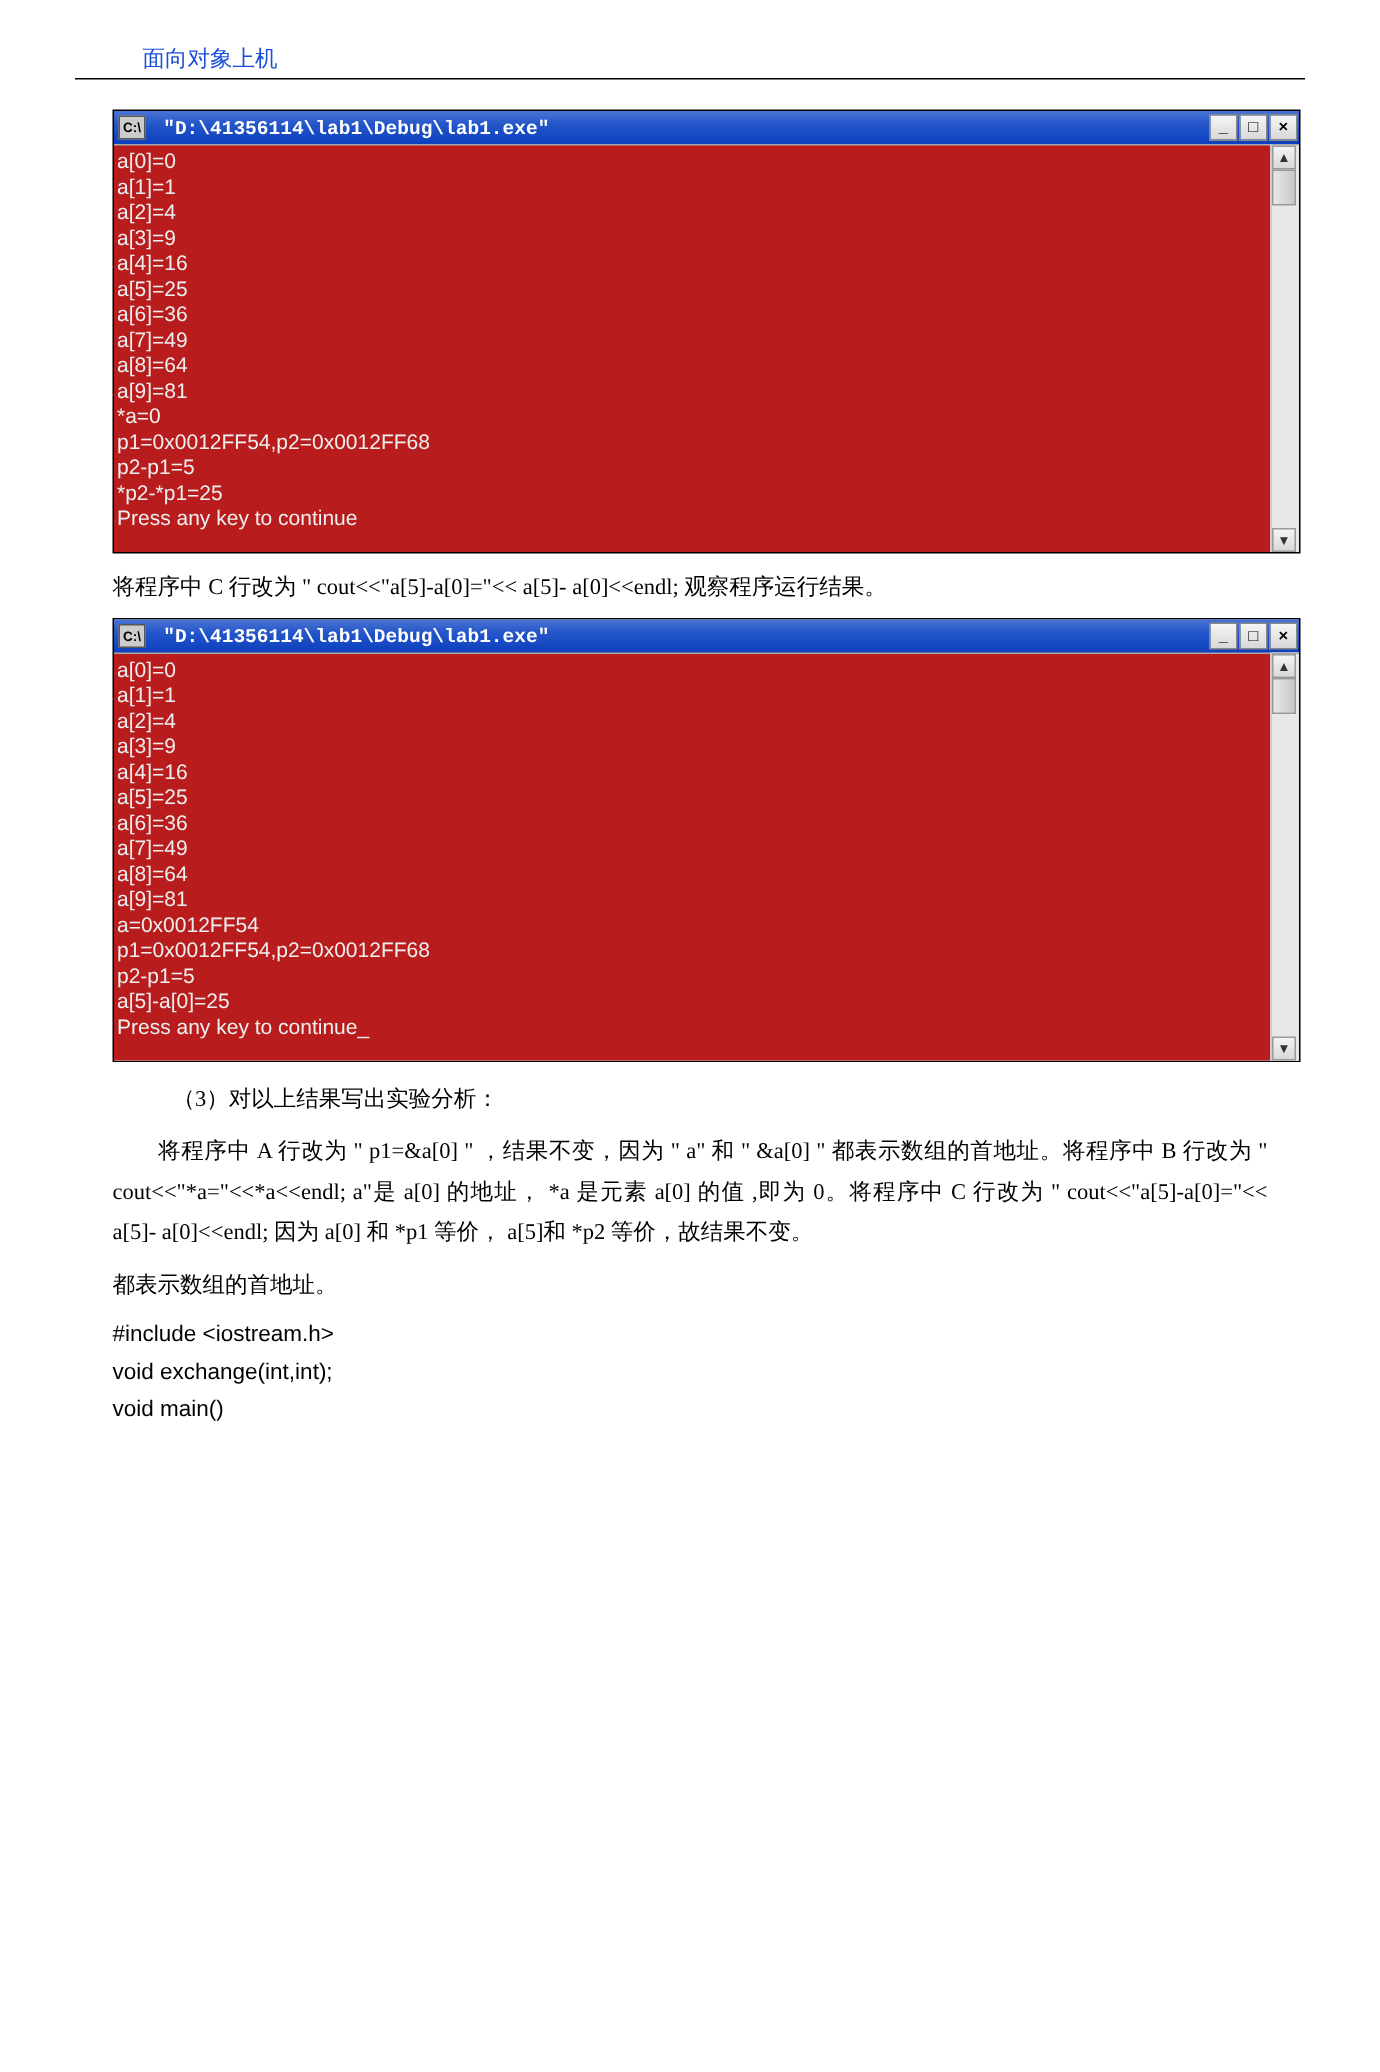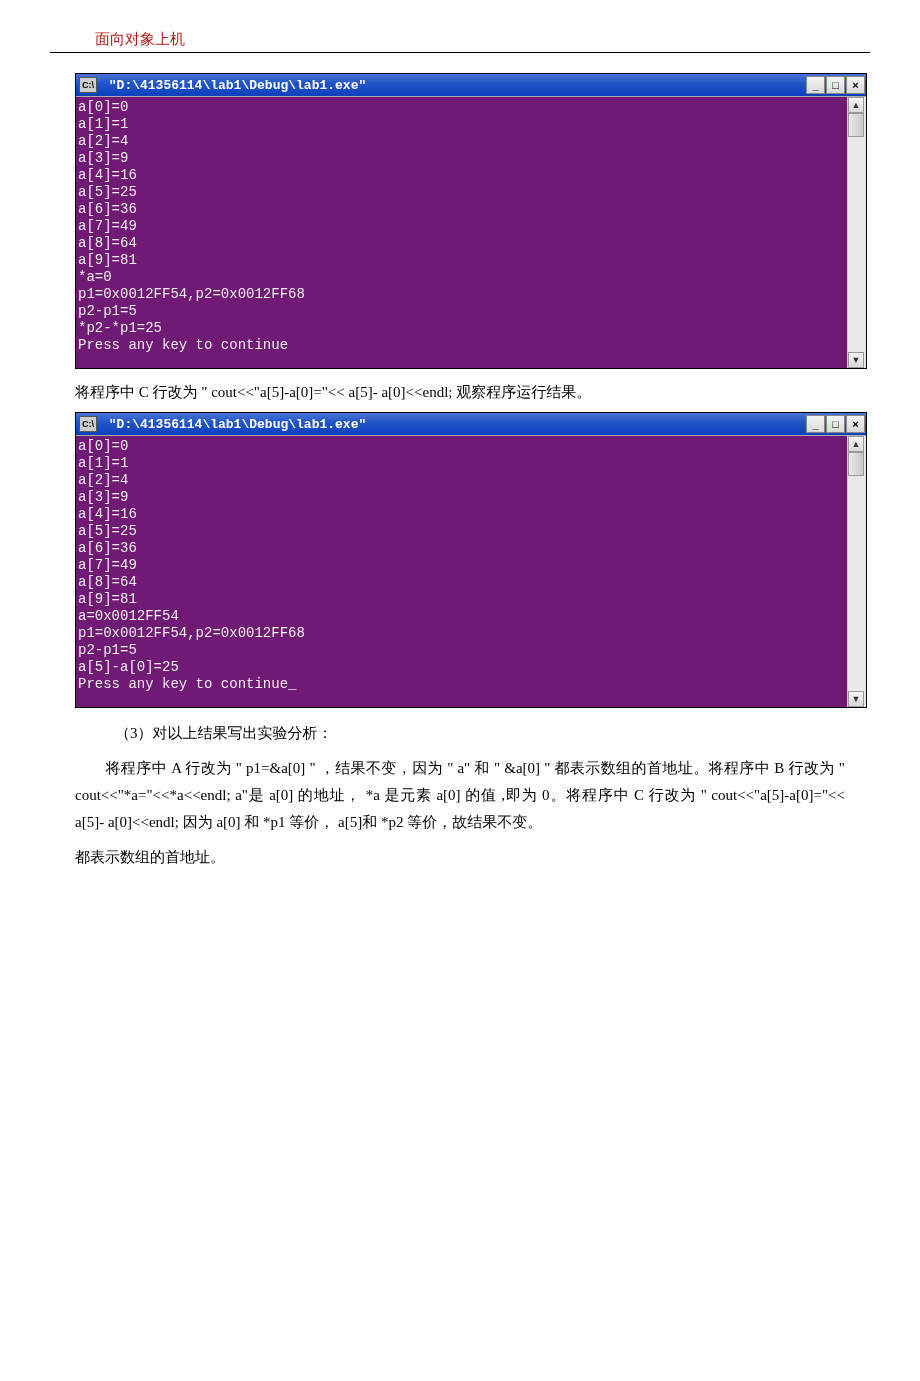--- a/index.html
+++ b/index.html
@@ -9,21 +9,21 @@
       font-family: "SimSun", serif;
       width: 920px;
     }
     .page {
       padding: 30px 50px 40px 50px;
     }
     .header {
       margin-bottom: 2px;
       margin-left: 45px;
       font-size: 15px;
-      color: #b91c1c;
+      color: #1d4ed8;
     }
     .header-underline {
       border-bottom: 1px solid #000;
       margin: 3px 0 20px 0;
     }
     .console-window {
       border: 1px solid #000;
       margin: 4px 0 10px 25px;
       width: 790px;
     }
@@ -76,23 +76,23 @@
       box-sizing: border-box;
     }
     .win-btn.close {
       color: #000;
     }
     .console-body-wrap {
       display: flex;
       background: #fff;
     }
     .console-body {
-      background: #701a75;
+      background: #b91c1c;
       color: #eee;
-      font-family: Liberation Mono, monospace;
+      font-family: Liberation Sans, sans-serif;
       font-size: 14px;
       line-height: 17px;
       padding: 2px 2px 14px 2px;
       white-space: pre;
       flex: 1;
       min-height: 10px;
       border-top: 1px solid #aaa;
     }
     .console-scrollbar {
       width: 18px;
@@ -231,14 +231,19 @@
     </div>
   </div>
 
   <div class="body-text" style="margin-top:12px; margin-left:65px;">（3）对以上结果写出实验分析：</div>
 
   <div class="body-para"><span class="first-indent"></span><span>将程序中  A 行改为 " p1=&amp;a[0] " ，结果不变，因为 "  a" 和 " &amp;a[0] " 都表示数组的首地址。将程序中  B 行改为 " cout&lt;&lt;"*a="&lt;&lt;*a&lt;&lt;endl;  a"是 a[0] 的地址，  *a 是元素  a[0] 的值 ,即为 0。将程序中  C 行改为  " cout&lt;&lt;"a[5]-a[0]="&lt;&lt; a[5]- a[0]&lt;&lt;endl;  因为 a[0] 和 *p1 等价，  a[5]和 *p2 等价，故结果不变。</span></div>
 
 
   <div class="body-text">都表示数组的首地址。</div>
 
+  <div class="code-block" id="code-block">
+      <div>#include &lt;iostream.h&gt;</div>
+      <div>void exchange(int,int);</div>
+      <div>void main()</div>
+    </div>
 
 </div>
 
 </body></html>

